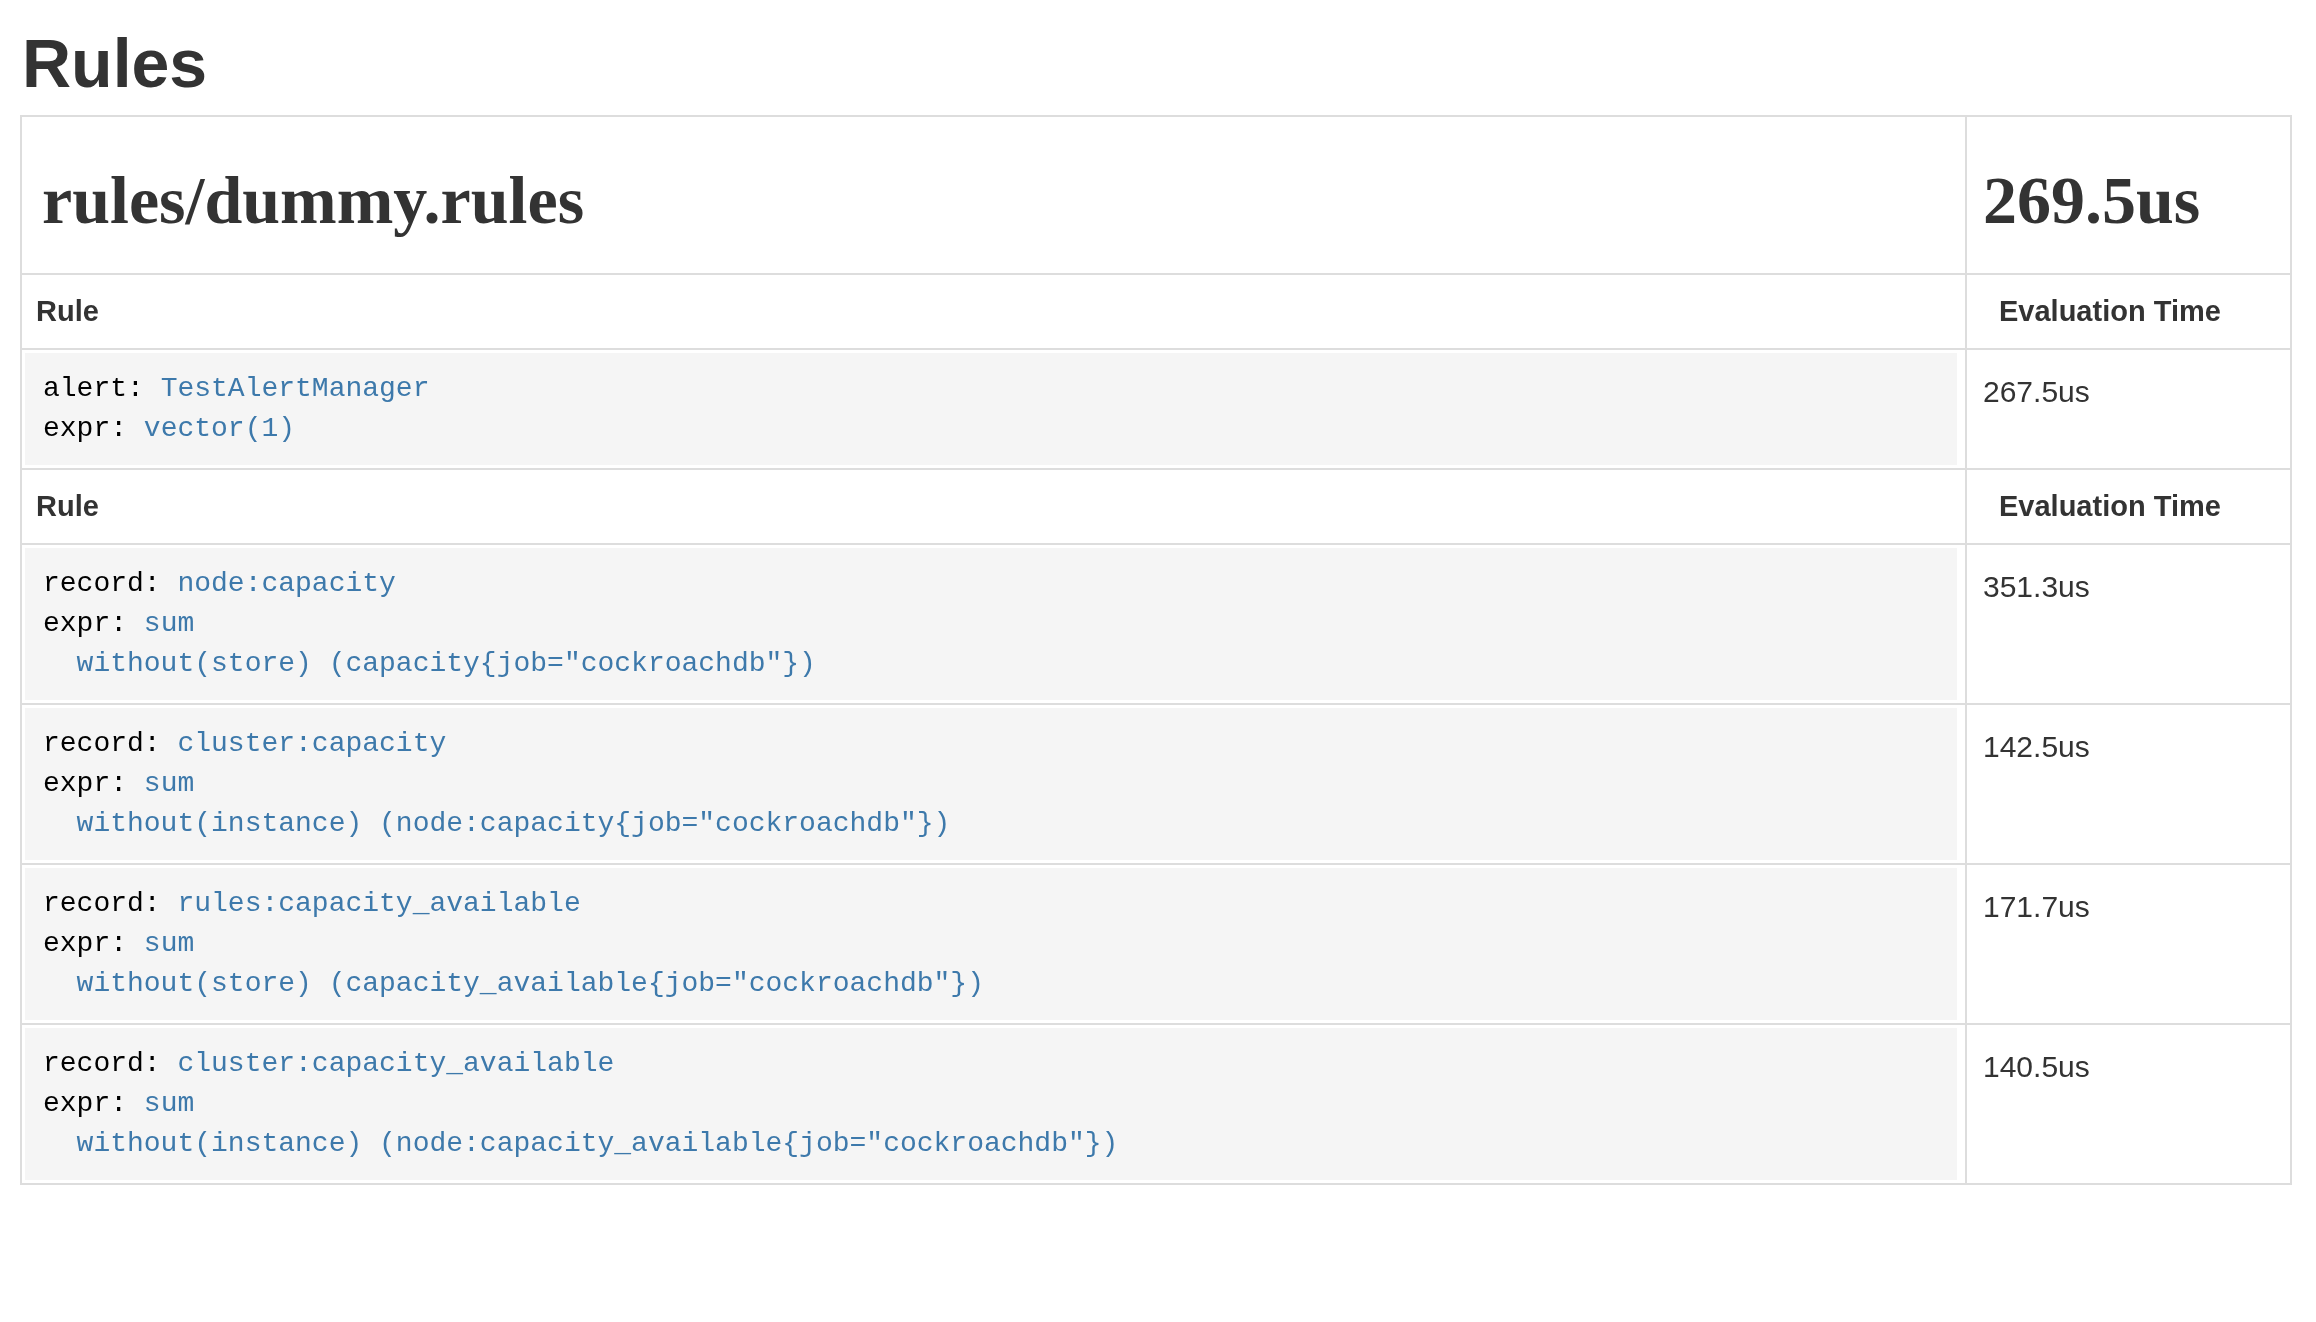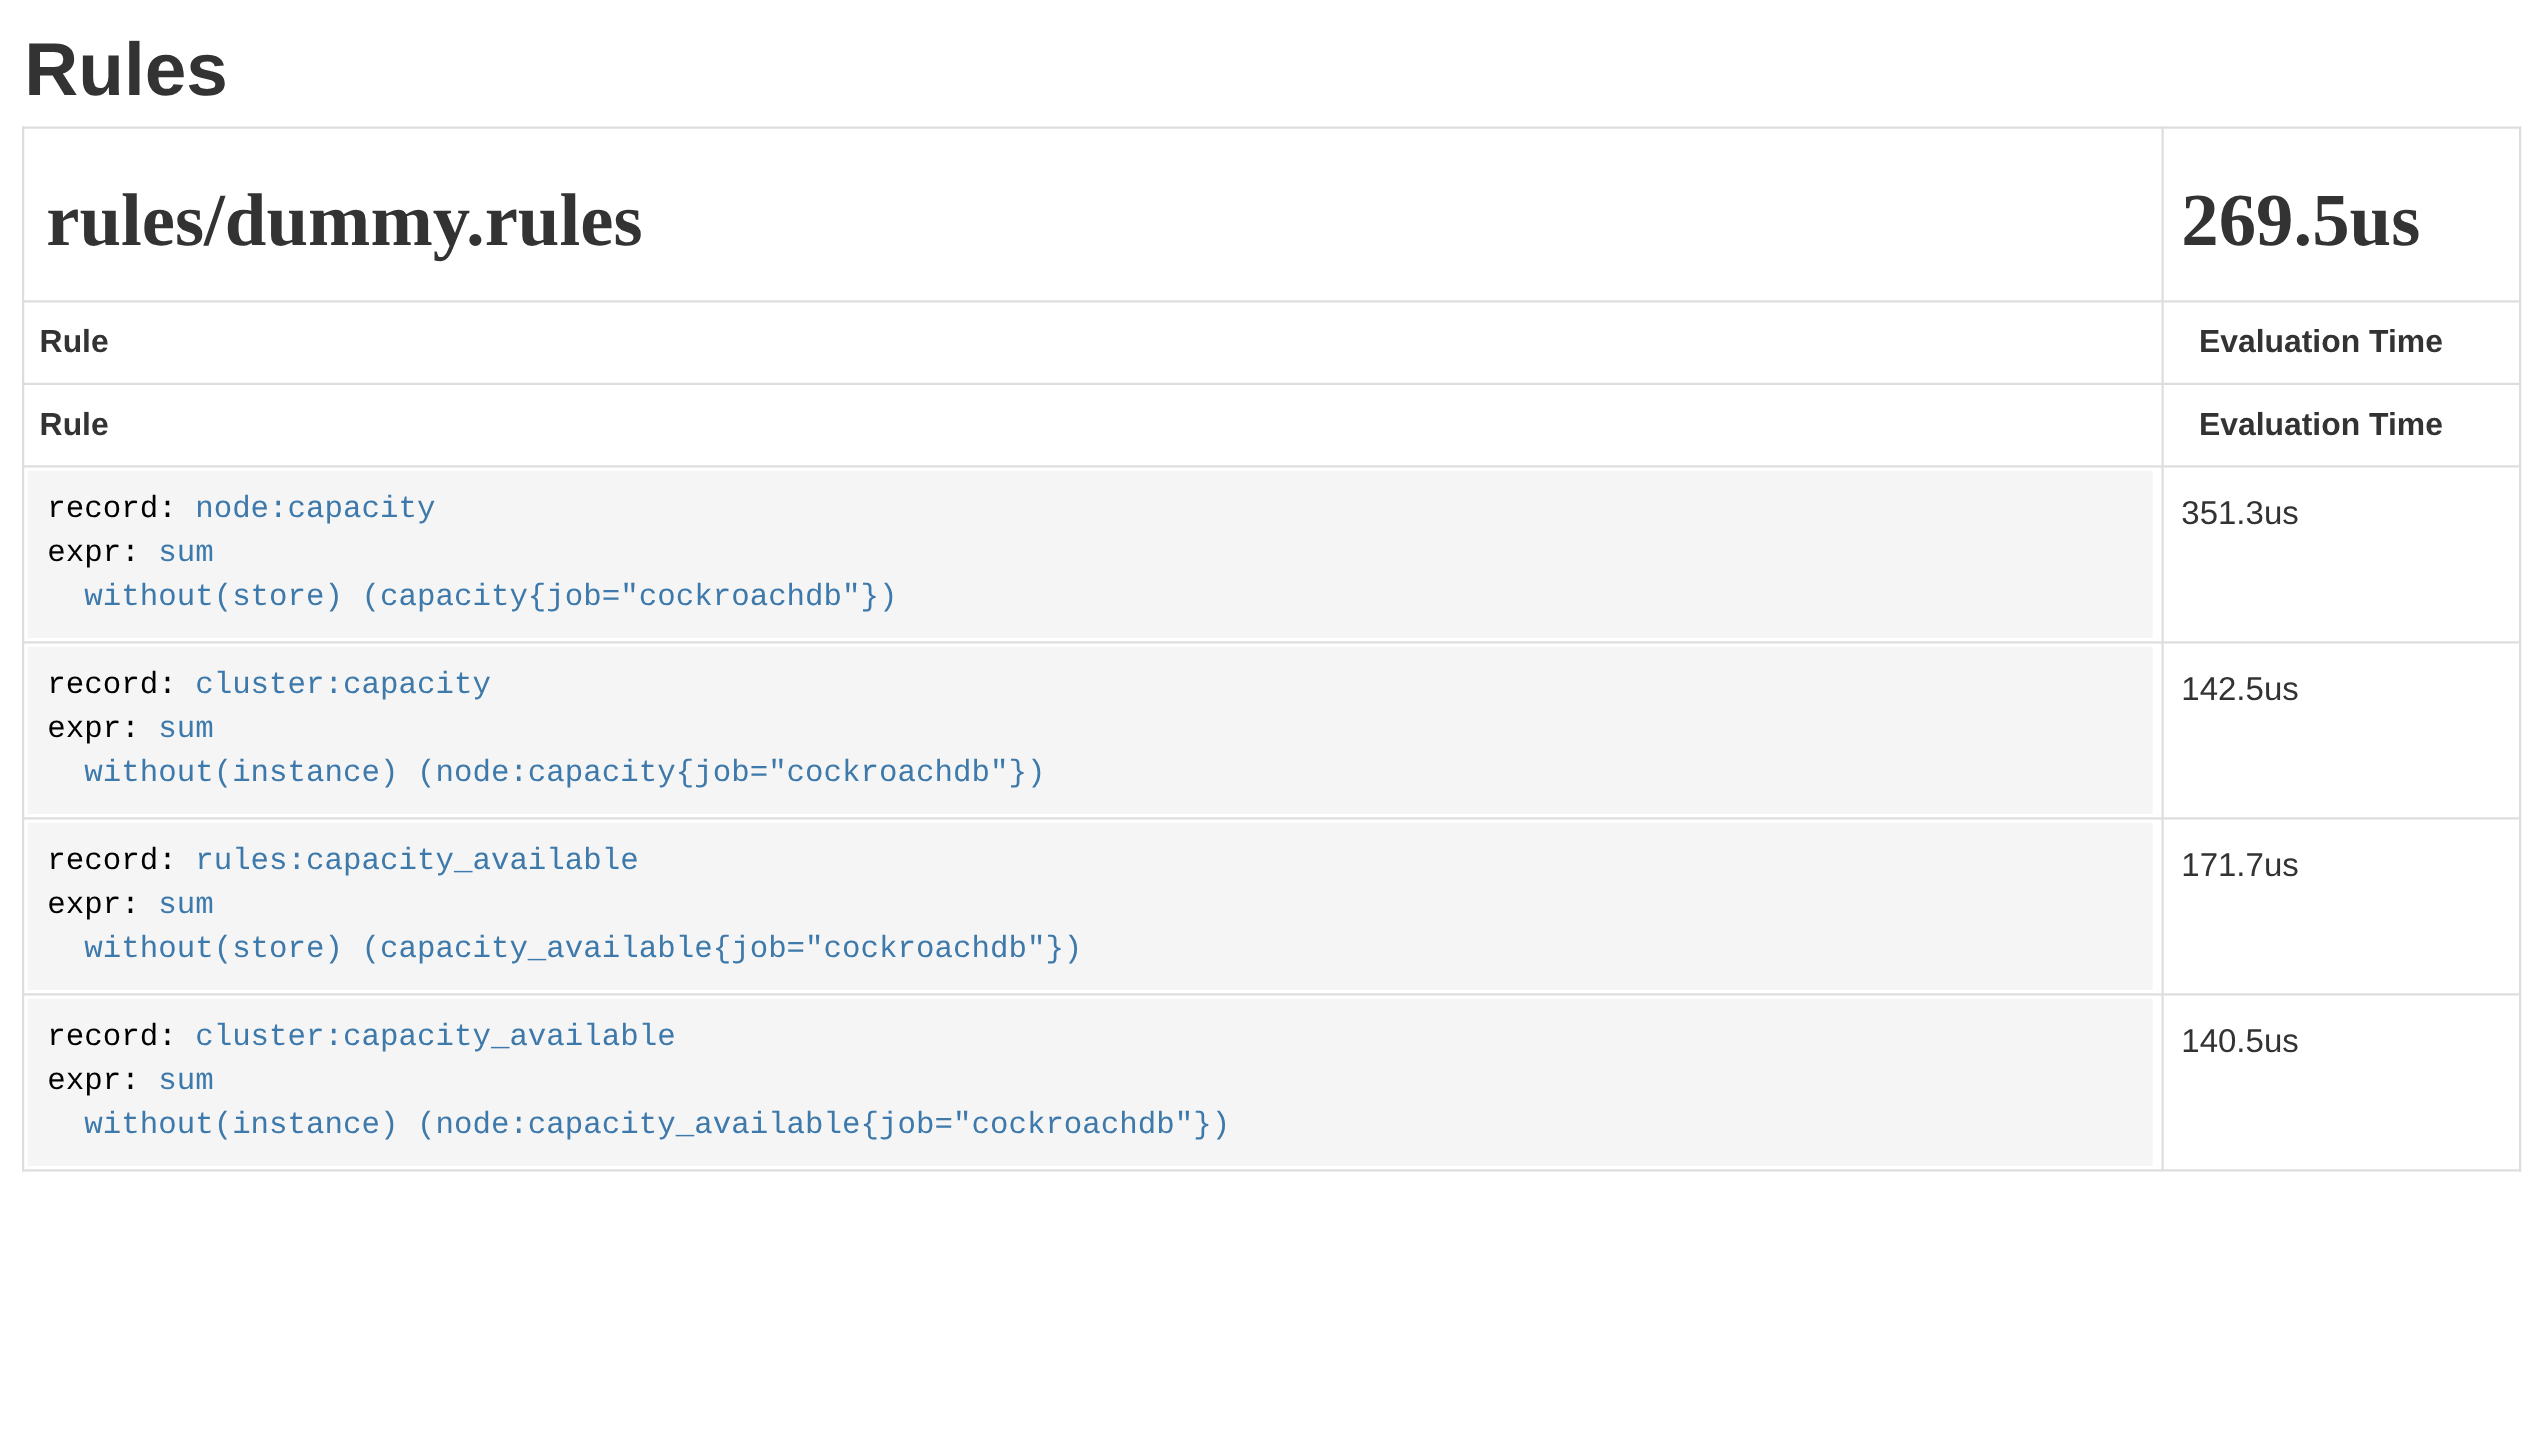--- a/index.html
+++ b/index.html
@@ -111,20 +111,27 @@
           <h2>rules/dummy.rules</h2>
         </td>
         <td class="group-time-cell">
           <h2>269.5us</h2>
         </td>
       </tr>
       <tr class="head-row">
         <th class="rule-col-th">Rule</th>
         <th class="eval-col-th">Evaluation Time</th>
       </tr>
+      <tr class="rule-row">
+        <td class="rule-cell">
+            <pre class="rule-def"><span class="kw">alert: </span><a class="lnk">TestAlertManager</a>
+<span class="kw">expr: </span><a class="lnk">vector(1)</a></pre>
+          </td>
+        <td class="eval-cell">267.5us</td>
+      </tr>
 
       <tr class="head-row">
         <th class="rule-col-th">Rule</th>
         <th class="eval-col-th">Evaluation Time</th>
       </tr>
       <tr class="rule-row">
         <td class="rule-cell">
             <pre class="rule-def"><span class="kw">record: </span><a class="lnk">node:capacity</a>
 <span class="kw">expr: </span><a class="lnk">sum
   without(store) (capacity{job="cockroachdb"})</a></pre>

